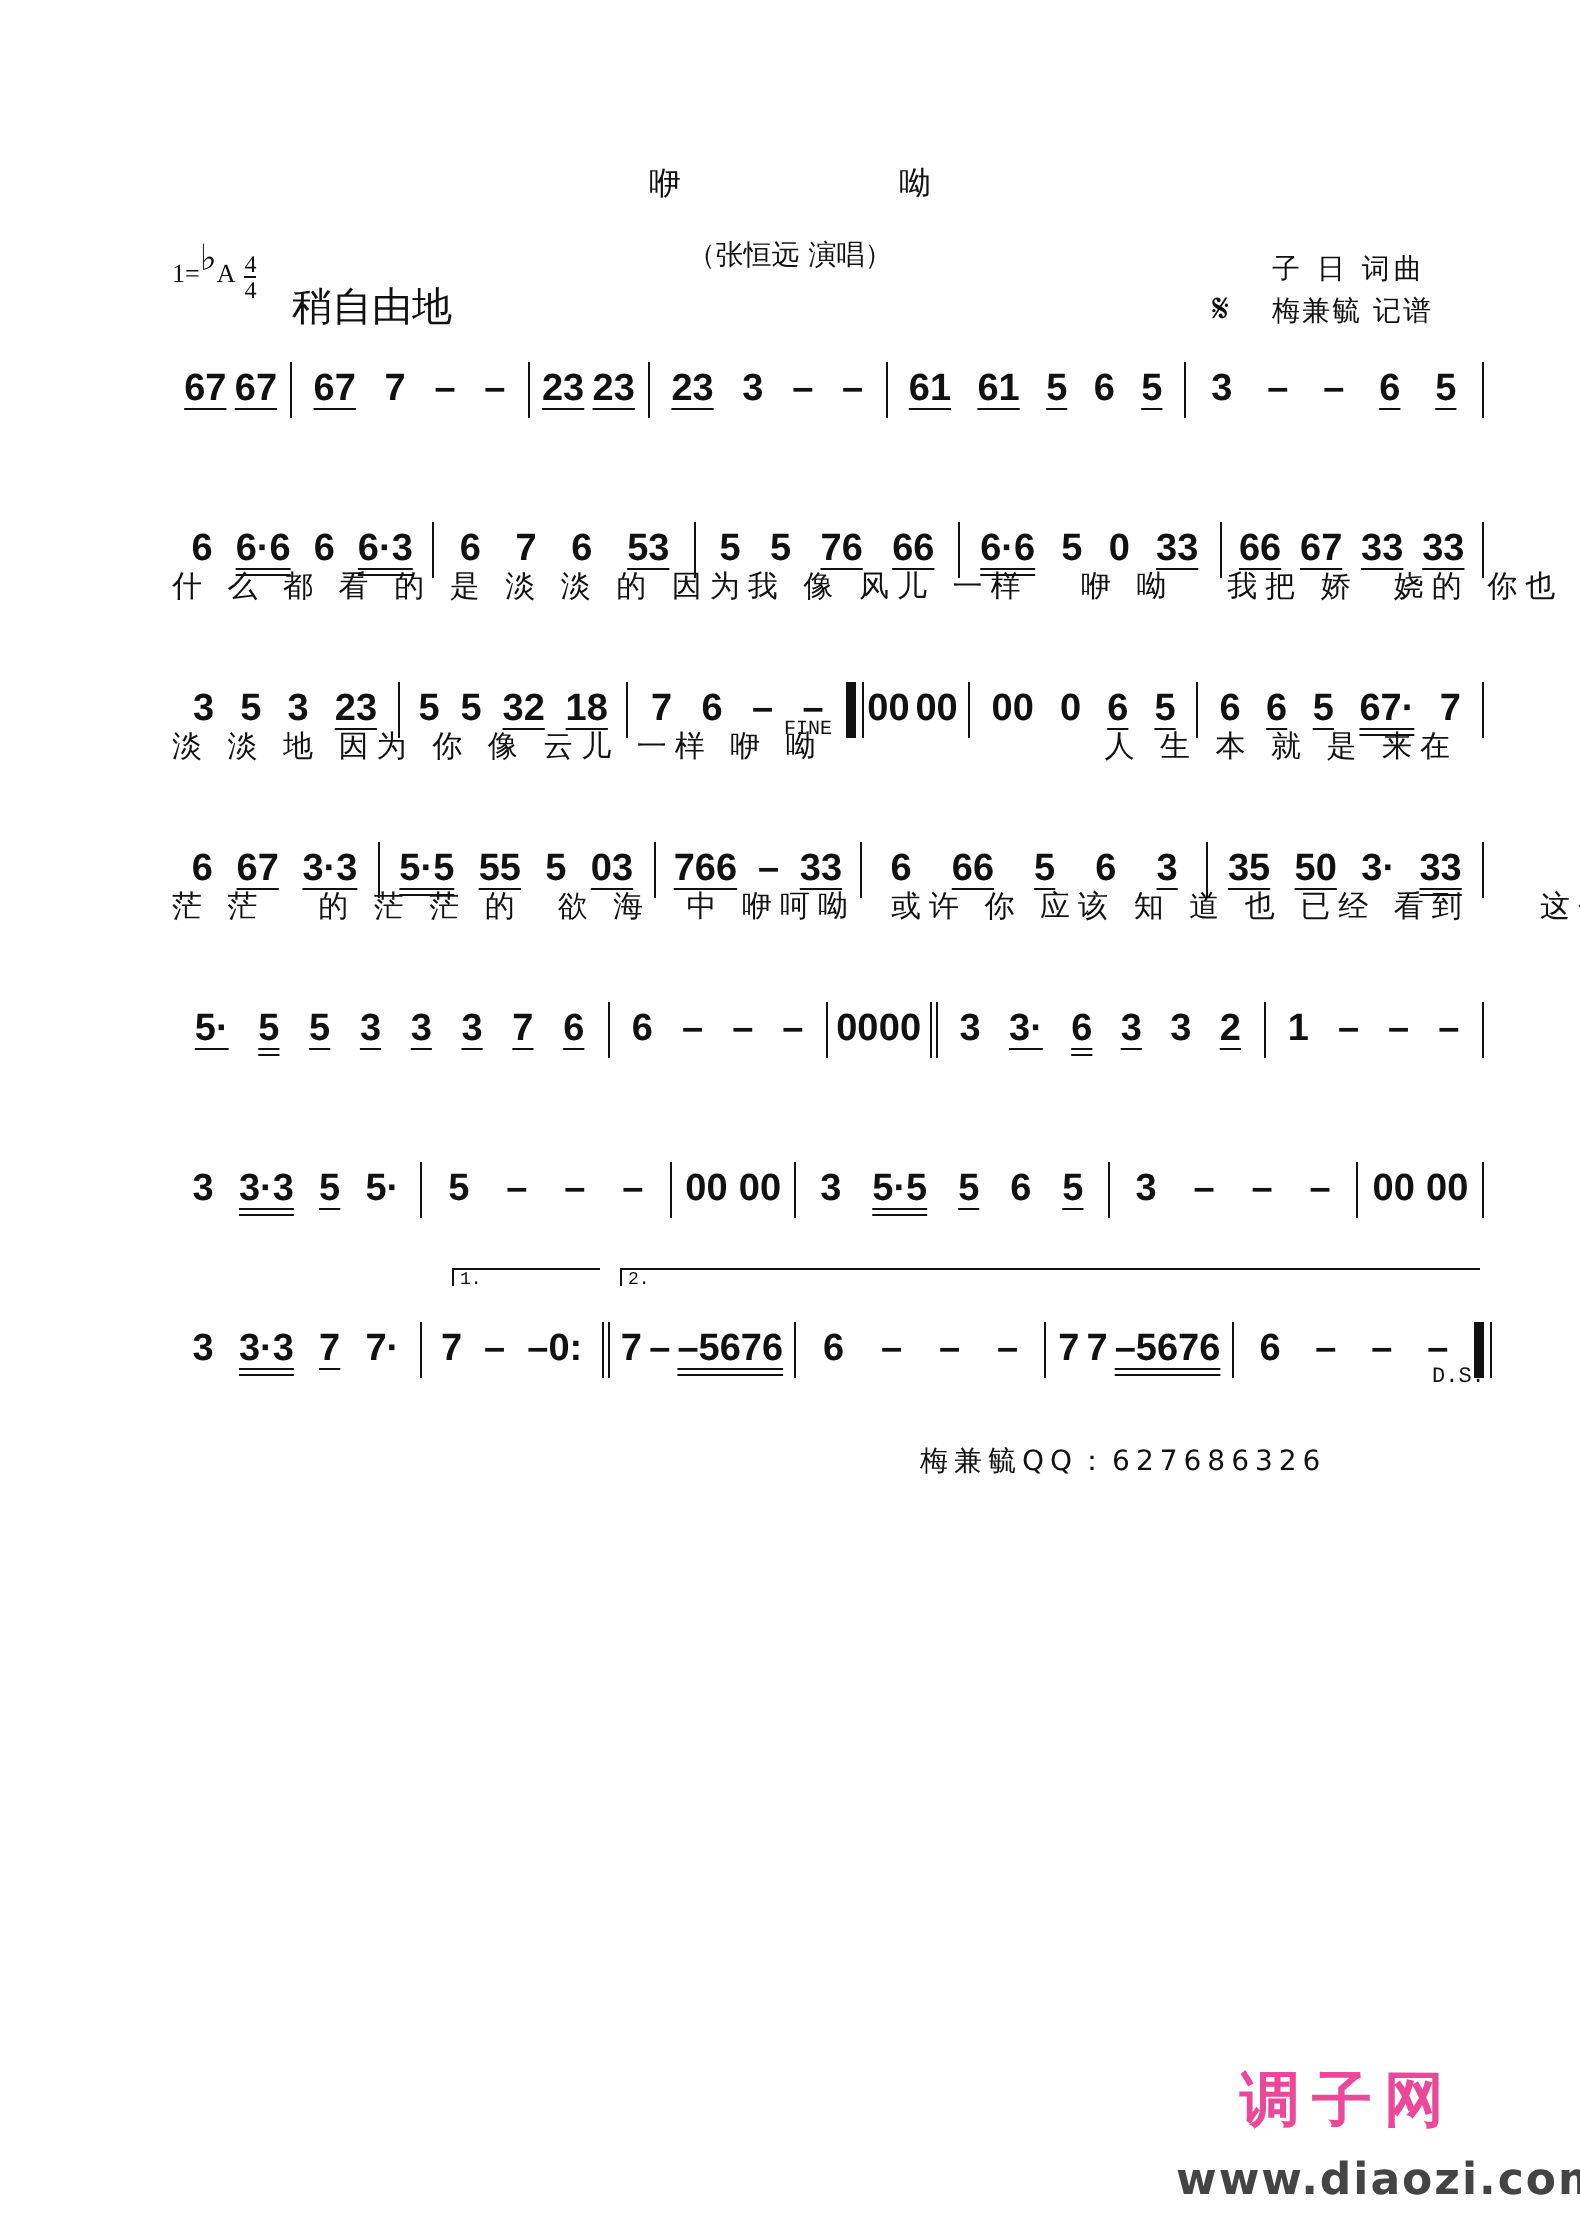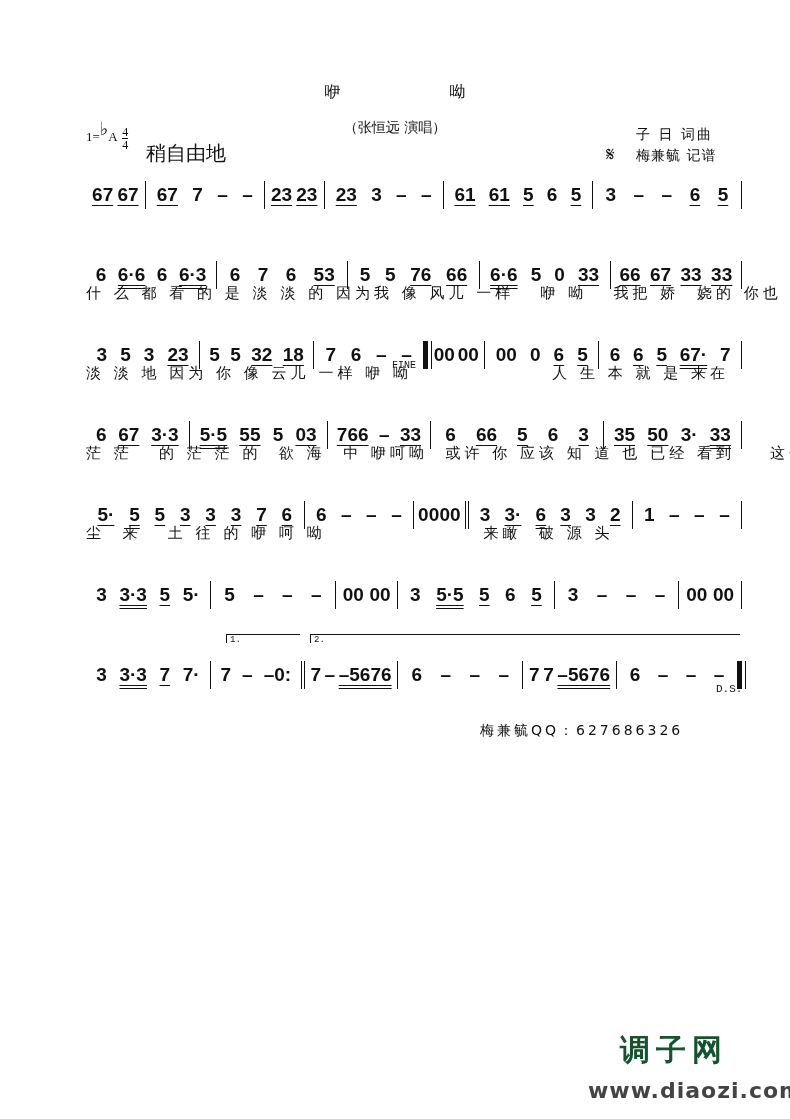--- a/index.html
+++ b/index.html
@@ -25,22 +25,22 @@
   .bar { display: flex; align-items: center; justify-content: space-around; height: 28px; border-right: 1.5px solid #111; padding: 0 4px; box-sizing: border-box; }
   .bar.dbl { border-right: 4px double #111; }
   .bar.fin { border-right: 5px solid #111; box-shadow: 3px 0 0 #fff, 4px 0 0 #111; }
   .n { display: inline-block; text-align: center; }
   .n.u { text-decoration: underline; text-underline-offset: 4px; }
   .n.uu { text-decoration: underline double; text-underline-offset: 4px; }
   .lyr { flex: 1; text-align: left; letter-spacing: 4px; }
   .fine { left: 392px; top: 360px; font-family: "Liberation Mono", monospace; font-size: 10px; }
   .ds { left: 716px; top: 683px; font-family: "Liberation Mono", monospace; font-size: 11px; }
   .volta { border-top: 1px solid #111; border-left: 1px solid #111; height: 8px; font-size: 9px; padding-left: 3px; font-family: "Liberation Mono", monospace; }
-  .footer { left: 480px; top: 722px; font-size: 14px; letter-spacing: 3px; }
-  .wm1 { left: 620px; top: 1030px; font-size: 30px; font-weight: bold; color: #14532d; letter-spacing: 6px; }
+  .footer { left: 460px; top: 722px; font-size: 14px; letter-spacing: 3px; }
+  .wm1 { left: 620px; top: 1030px; font-size: 30px; font-weight: bold; color: #ec4899; letter-spacing: 6px; }
   .wm2 { left: 588px; top: 1078px; font-size: 22px; font-weight: bold; color: #444; letter-spacing: 1px; }
 </style>
 </head>
 <body>
 
 <div class="abs title">咿  呦</div>
 <div class="abs subtitle">（张恒远 演唱）</div>
 <div class="abs key">
   <span>1=</span><span class="flat">♭</span><span>A</span>
   <span class="frac"><span>4</span><span>4</span></span>
@@ -234,23 +234,20 @@
           <span class="n">3</span>
           <span class="n u">2</span>
         </div>
         <div class="bar" style="width: 109.333px;">
           <span class="n">1</span>
           <span class="n">–</span>
           <span class="n">–</span>
           <span class="n">–</span>
         </div>
       </div>
-      <div class="lyrics">
-        <span class="lyr" style="white-space: pre;">尘  来   土 往 的 咿 呵 呦                  来瞰  破 源 头</span>
-      </div>
     </div>
     <div class="abs line" style="top: 568px;">
       <div class="notes">
         <div class="bar" style="width: 124.952px;">
           <span class="n">3</span>
           <span class="n uu">3·3</span>
           <span class="n u">5</span>
           <span class="n">5·</span>
         </div>
         <div class="bar" style="width: 124.952px;">

